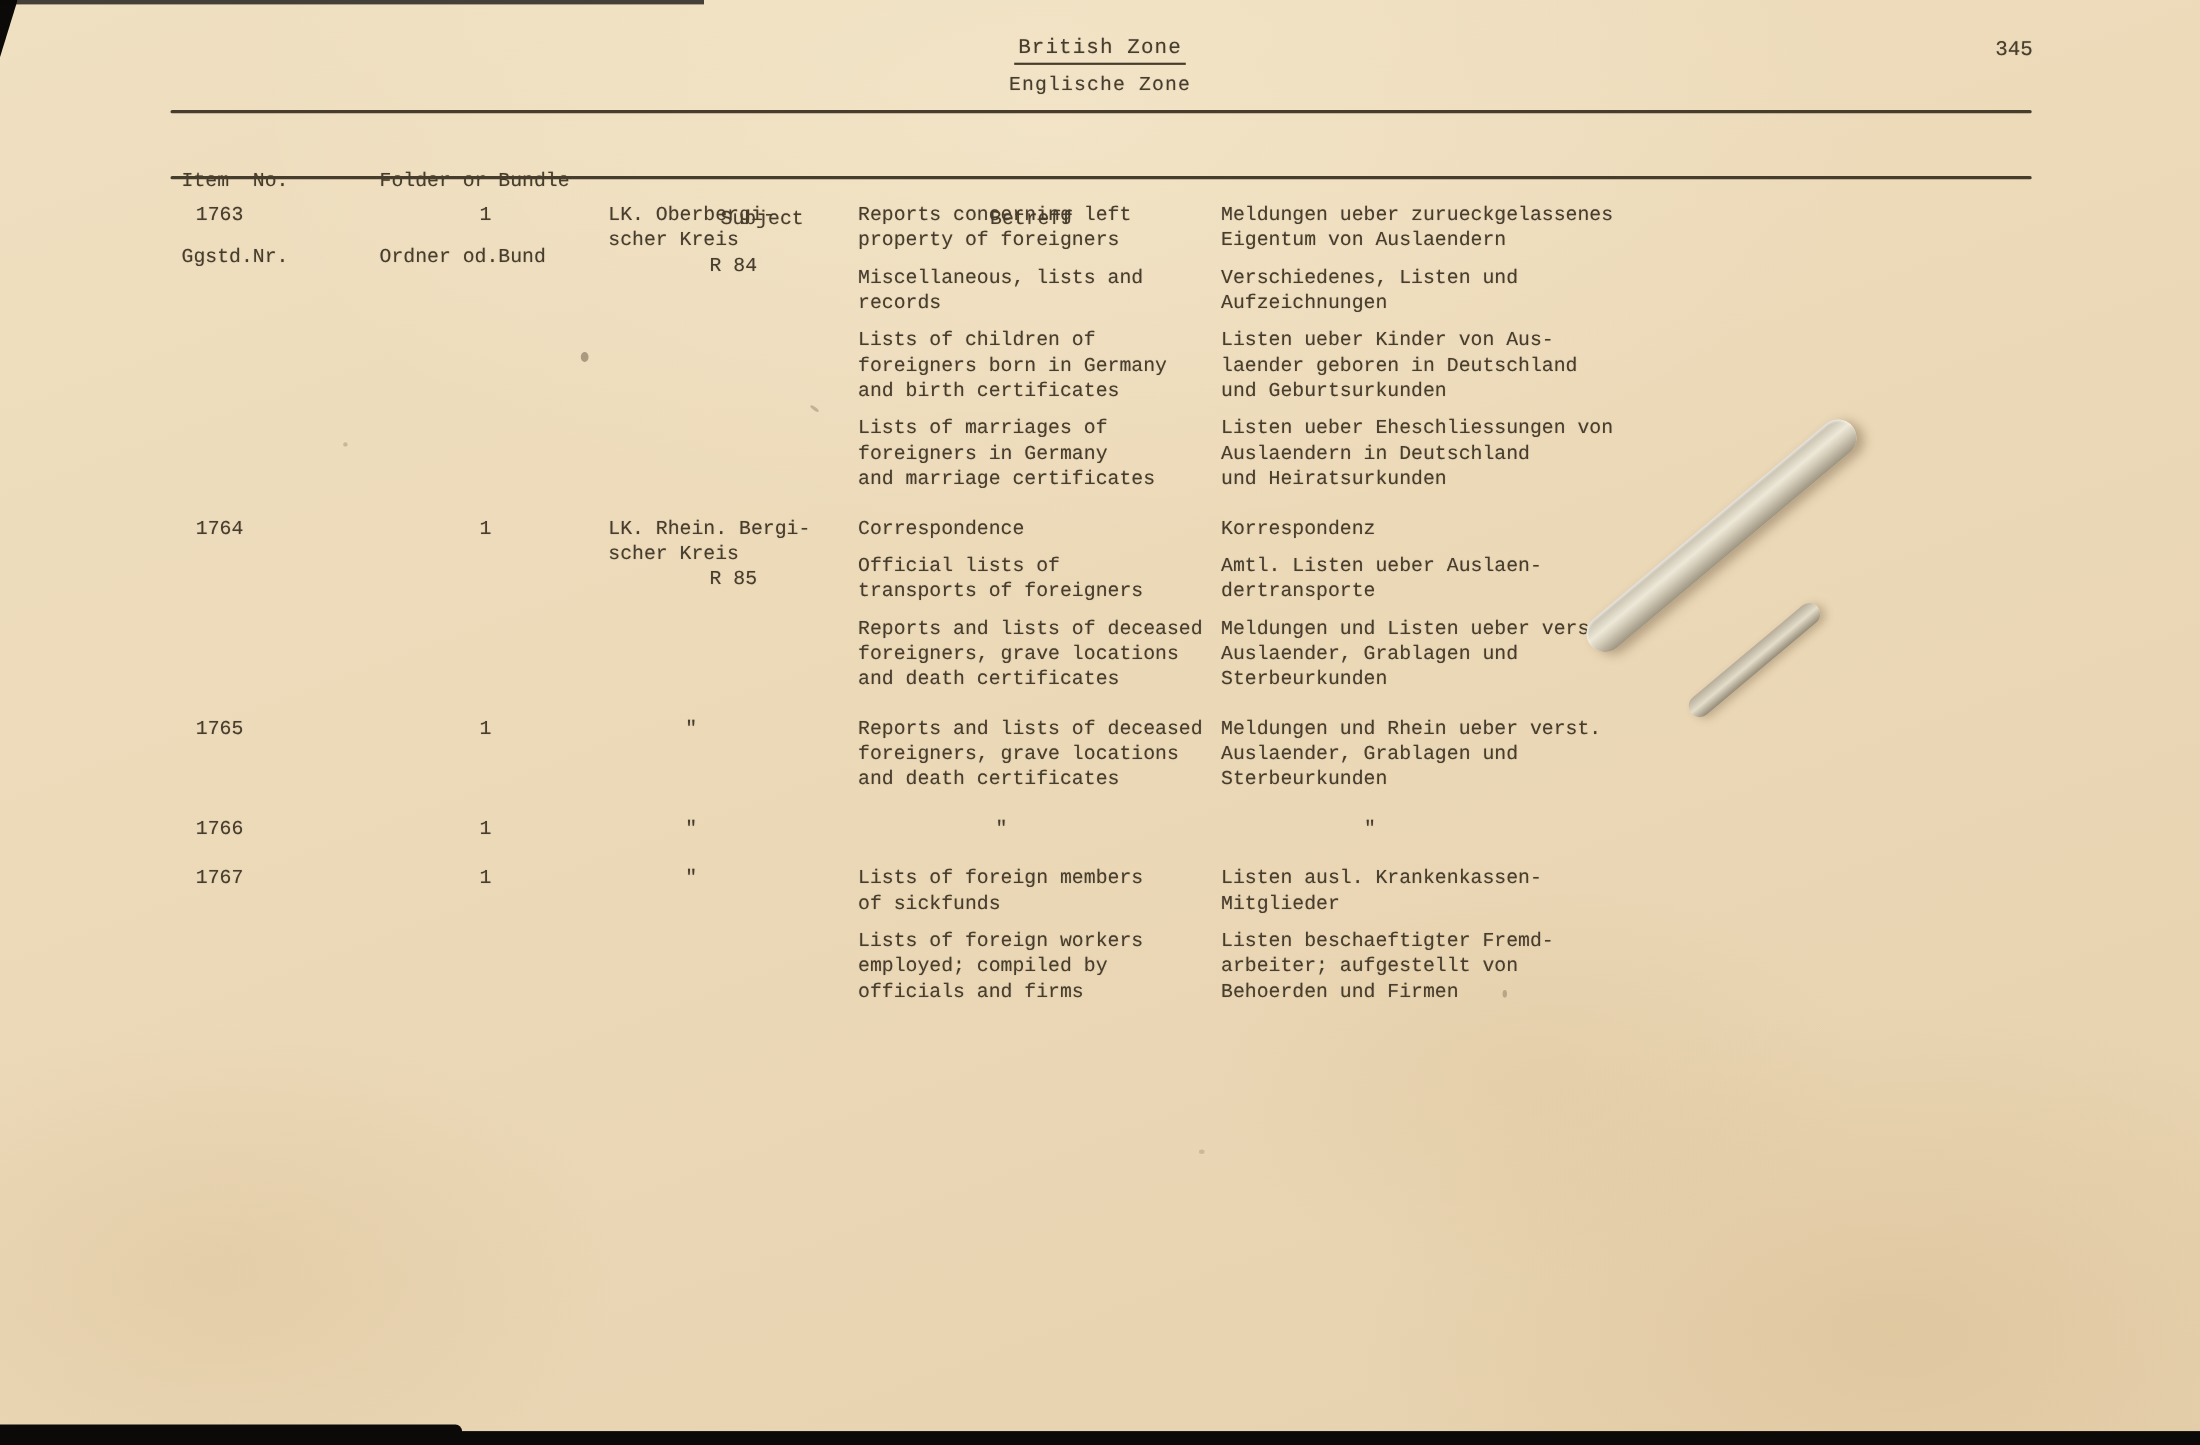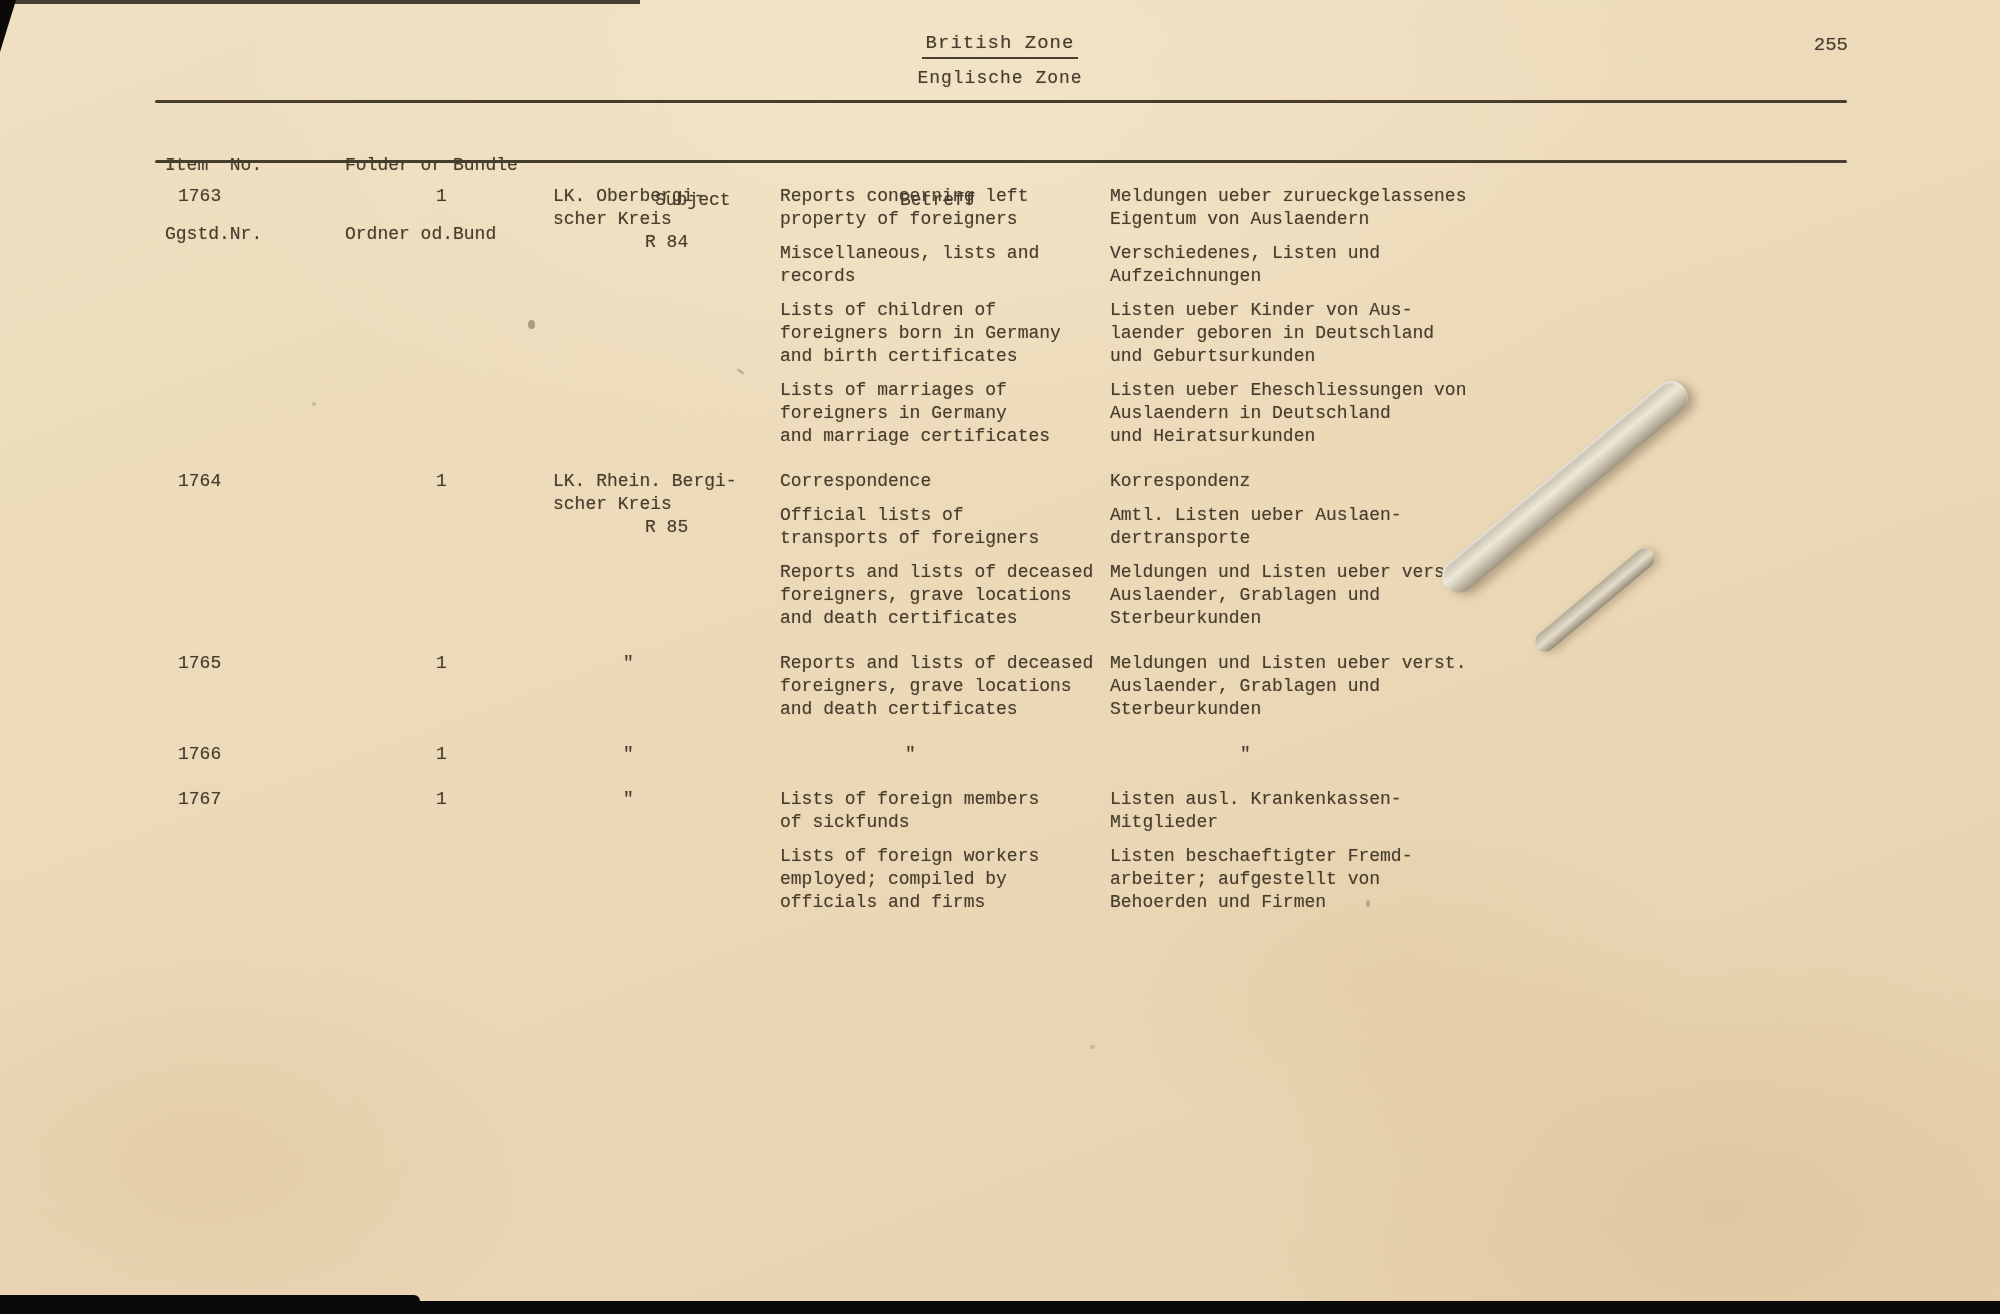--- a/index.html
+++ b/index.html
@@ -86,21 +86,21 @@
 </style>
 </head>
 <body style="--ink: #473d2d; --paper: #ecdbbd;">
 
 <div class="paper">
 
   <div class="title-wrap">
     <div class="title">British Zone</div>
     <div class="subtitle">Englische Zone</div>
   </div>
-  <div class="page-number">255</div>
+  <div class="page-number">345</div>
 
   <div class="rule rule1"></div>
 
   <div class="header-grid">
     <div class="hcell hc-item">
       <div>Item  No.</div>
       <div>Ggstd.Nr.</div>
     </div>
     <div class="hcell hc-folder">
       <div>Folder or Bundle</div>
@@ -144,21 +144,21 @@
 and death certificates</div><div class="entry-betreff">Meldungen und Listen ueber verst.
 Auslaender, Grablagen und
 Sterbeurkunden</div></div></div>
       </div>
       <div class="table-row">
         <div class="cell cell-item">1765</div>
         <div class="cell cell-folder">1</div>
         <div class="cell cell-district"><div class="district-ditto">"</div></div>
         <div class="cell entries-cell"><div class="entry"><div class="entry-subject">Reports and lists of deceased
 foreigners, grave locations
-and death certificates</div><div class="entry-betreff">Meldungen und Listen ueber verst.
+and death certificates</div><div class="entry-betreff">Meldungen und Rhein ueber verst.
 Auslaender, Grablagen und
 Sterbeurkunden</div></div></div>
       </div>
       <div class="table-row">
         <div class="cell cell-item">1766</div>
         <div class="cell cell-folder">1</div>
         <div class="cell cell-district"><div class="district-ditto">"</div></div>
         <div class="cell entries-cell"><div class="entry"><div class="entry-subject ditto-subject">"</div><div class="entry-betreff ditto-betreff">"</div></div></div>
       </div>
       <div class="table-row">

